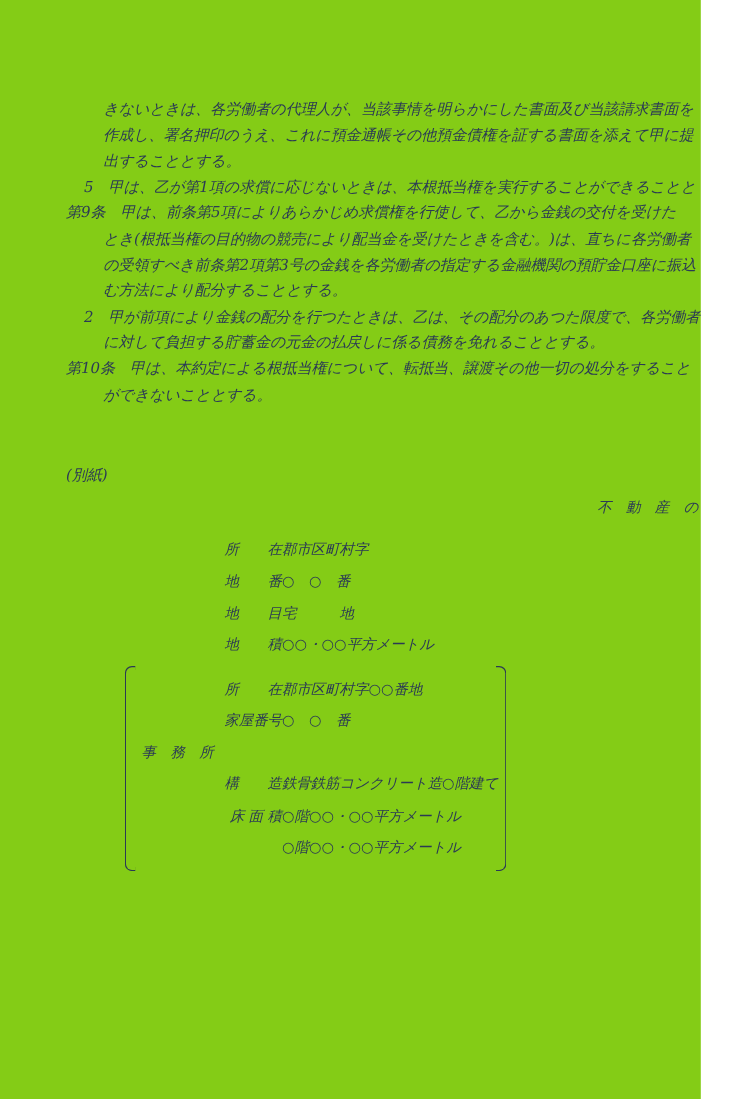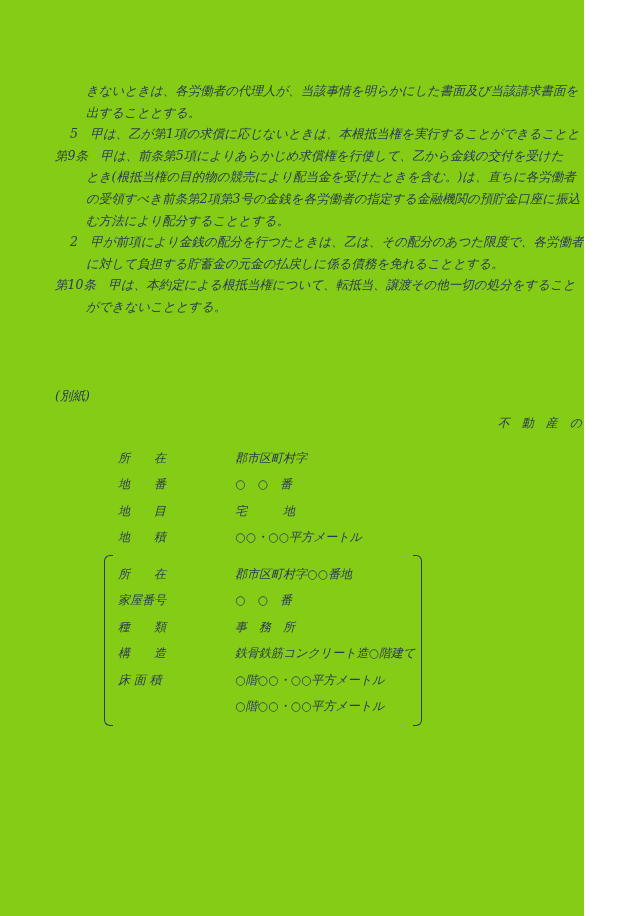--- a/index.html
+++ b/index.html
@@ -22,21 +22,21 @@
 
   
   .attachment { position: absolute; left: 55px; top: 388px; font-size: 12.5px; }
 
   
   .prop { position: absolute; left: 0; top: 410px; width: 630px; font-size: 12px; line-height: 26.5px; }
   .prop-title { margin-left: 243px; margin-bottom: 8px; white-space: nowrap; text-align: right; }
 
   .land-rows { padding-left: 118px; }
   .prow { display: flex; white-space: nowrap; }
-  .prow .lbl { width: 117px; flex: 0 0 117px; }
+  .prow .lbl { width: 117px; flex: 0 0 117px; text-align: right; }
   .prow .val { white-space: nowrap; text-align: center; }
 
   .building-wrap {
     position: relative;
     margin-left: 104px;
     margin-top: 4px;
     width: 318px;
     padding: 6px 0 6px 14px;
   }
   .bracket { position: absolute; top: 0; bottom: 0; width: 9px; }
@@ -55,20 +55,21 @@
     border-radius: 0 6px 6px 0;
   }
 </style>
 </head>
 <body>
 
 <div class="page">
 
   <div class="body-text">
     <div class="bline ind-2">きないときは、各労働者の代理人が、当該事情を明らかにした書面及び当該請求書面を</div>
+    <div class="bline ind-2">作成し、署名押印のうえ、これに預金通帳その他預金債権を証する書面を添えて甲に提</div>
     <div class="bline ind-2">出することとする。</div>
     <div class="bline ind-1">5　甲は、乙が第1項の求償に応じないときは、本根抵当権を実行することができることと</div>
     <div class="bline">第9条　甲は、前条第5項によりあらかじめ求償権を行使して、乙から金銭の交付を受けた</div>
     <div class="bline ind-2">とき(根抵当権の目的物の競売により配当金を受けたときを含む。)は、直ちに各労働者</div>
     <div class="bline ind-2">の受領すべき前条第2項第3号の金銭を各労働者の指定する金融機関の預貯金口座に振込</div>
     <div class="bline ind-2">む方法により配分することとする。</div>
     <div class="bline ind-1">2　甲が前項により金銭の配分を行つたときは、乙は、その配分のあつた限度で、各労働者</div>
     <div class="bline ind-2">に対して負担する貯蓄金の元金の払戻しに係る債務を免れることとする。</div>
     <div class="bline">第10条　甲は、本約定による根抵当権について、転抵当、譲渡その他一切の処分をすること</div>
     <div class="bline ind-2">ができないこととする。</div>
@@ -104,21 +105,20 @@
 
       <div class="prow">
         <span class="lbl">所　　在</span>
         <span class="val">郡市区町村字○○番地</span>
       </div>
       <div class="prow">
         <span class="lbl">家屋番号</span>
         <span class="val">○　○　番</span>
       </div>
       <div class="prow">
-        <span class="lbl">種　　類</span>
         <span class="val">事　務　所</span>
       </div>
       <div class="prow">
         <span class="lbl">構　　造</span>
         <span class="val">鉄骨鉄筋コンクリート造○階建て</span>
       </div>
       <div class="prow">
         <span class="lbl">床 面 積</span>
         <span class="val">○階○○・○○平方メートル</span>
       </div>

